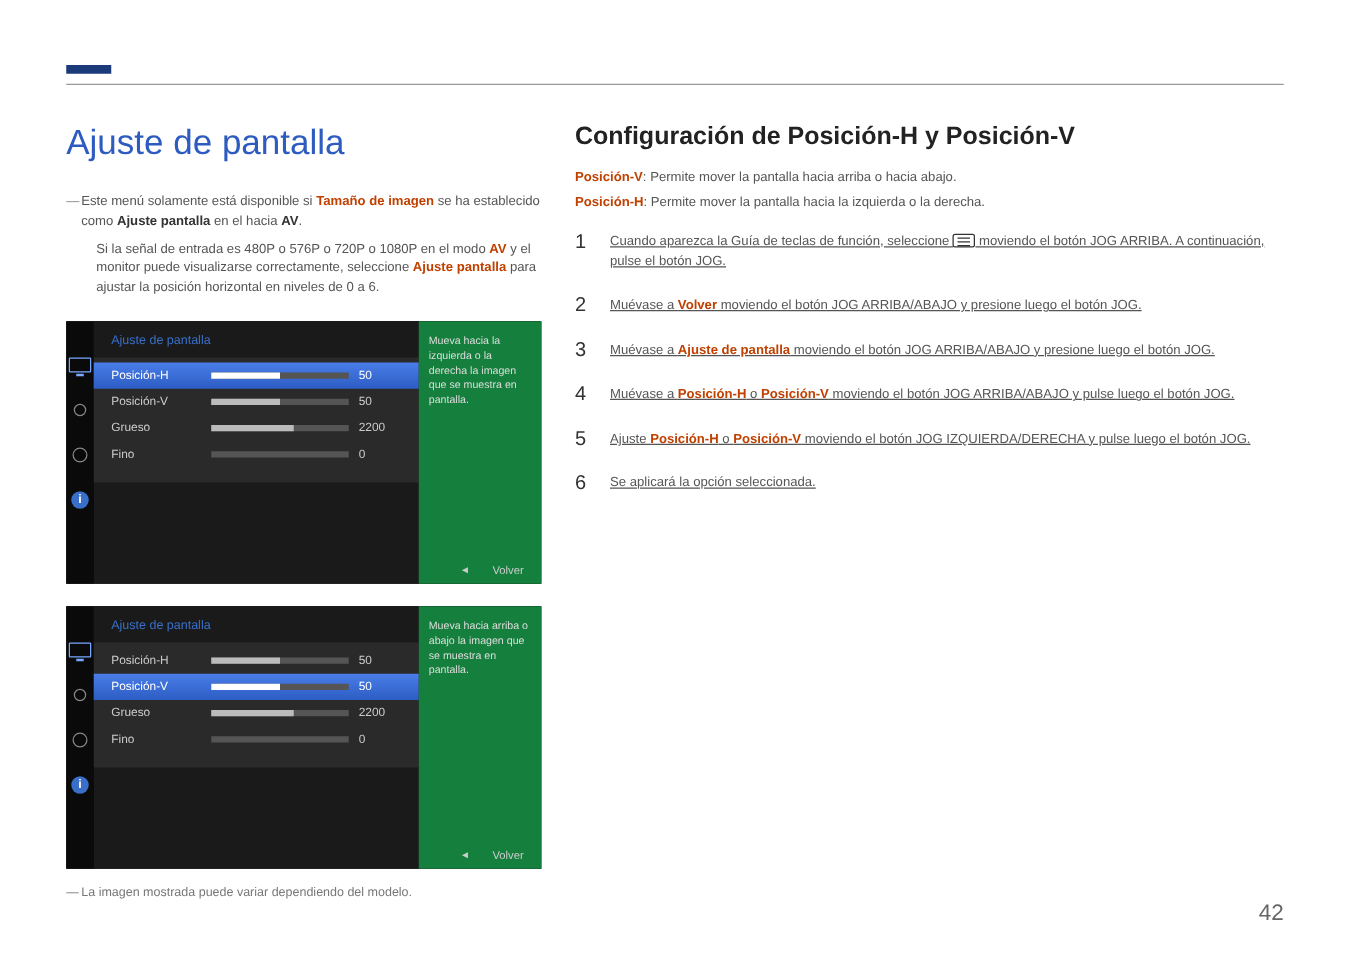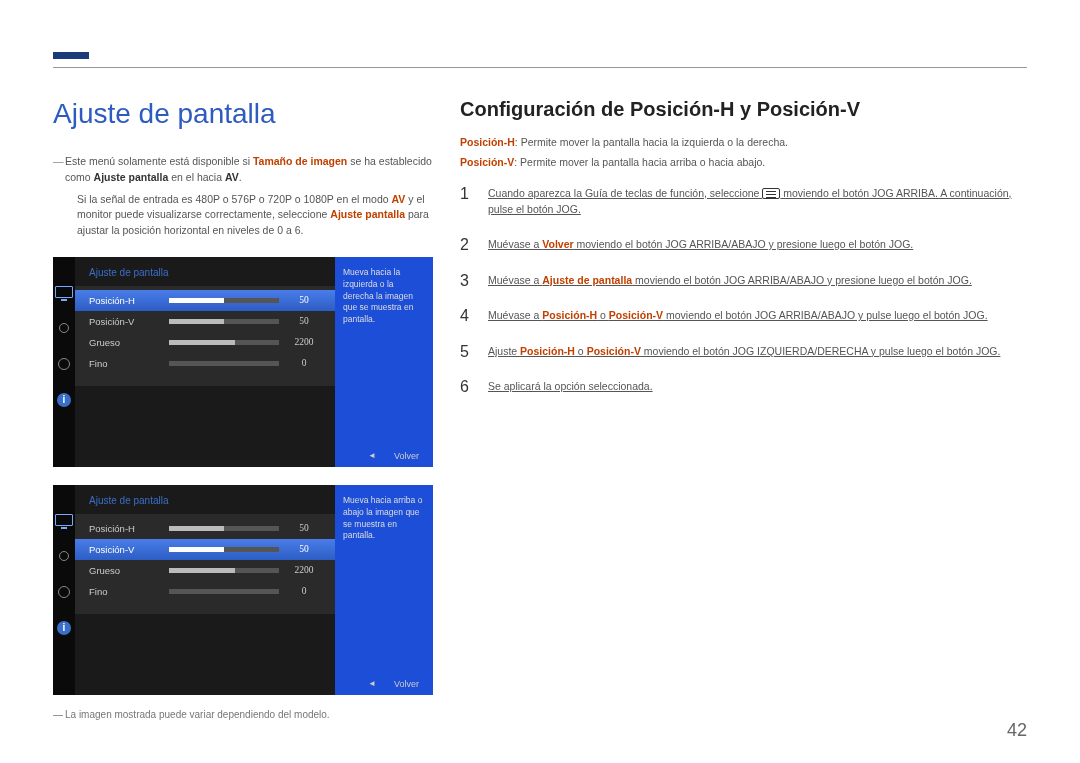--- a/index.html
+++ b/index.html
@@ -134,24 +134,24 @@
     height: 5px;
     background: #555;
     position: relative;
   }
   .menu-bar-fill {
     position: absolute;
     left: 0; top: 0; bottom: 0;
     background: #bbb;
   }
   .menu-row.selected .menu-bar-fill { background: #fff; }
-  .menu-value { width: 34px; text-align: center; font-family: Liberation Serif, serif; }
+  .menu-value { width: 34px; text-align: left; }
   .panel-hint {
     width: 98px;
-    background: #1d4ed8;
+    background: #15803d;
     color: #ddd;
     font-size: 8.5px;
     line-height: 1.4;
     padding: 10px 8px;
   }
   .panel-footer {
     position: absolute;
     right: 14px;
     bottom: 6px;
     color: #ccc;
@@ -358,24 +358,24 @@
     </div>
   </div>
 
   <div class="caption">La imagen mostrada puede variar dependiendo del modelo.</div>
 </div>
 
 <div class="right-col">
   <h2 class="section-title">Configuración de Posición-H y Posición-V</h2>
 
   <div class="desc-line">
+    <span class="bold-orange">Posición-V</span><span>: Permite mover la pantalla hacia arriba o hacia abajo.</span>
+  </div>
+  <div class="desc-line">
     <span class="bold-orange">Posición-H</span><span>: Permite mover la pantalla hacia la izquierda o la derecha.</span>
-  </div>
-  <div class="desc-line">
-    <span class="bold-orange">Posición-V</span><span>: Permite mover la pantalla hacia arriba o hacia abajo.</span>
   </div>
 
   <div class="steps">
     <div class="step">
       <div class="step-num">1</div>
       <div class="step-text">
         <span>Cuando aparezca la Guía de teclas de función, seleccione </span><span class="menu-glyph"></span><span> moviendo el botón JOG ARRIBA. A continuación, pulse el botón JOG.</span>
       </div>
     </div>
     <div class="step">

